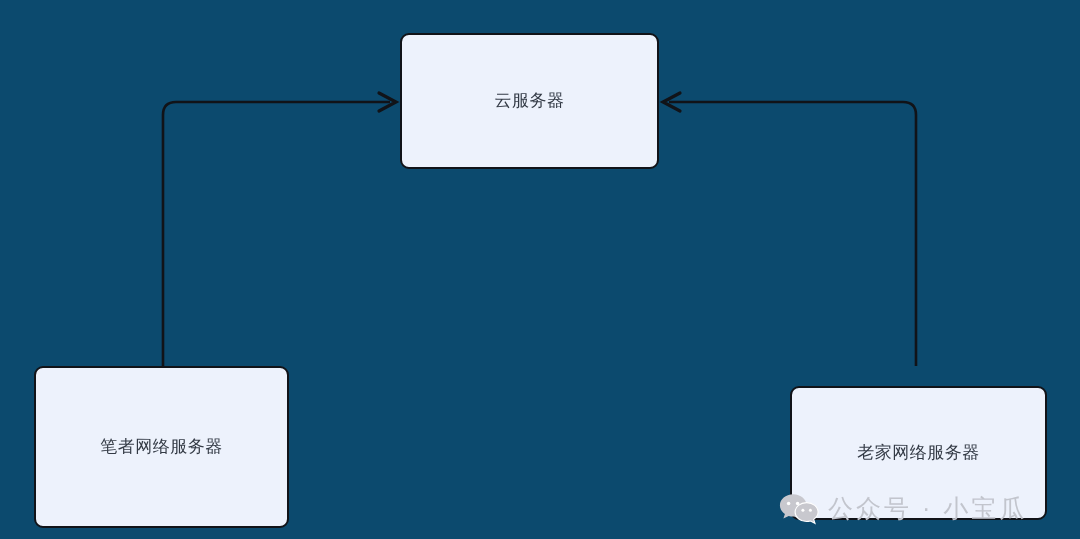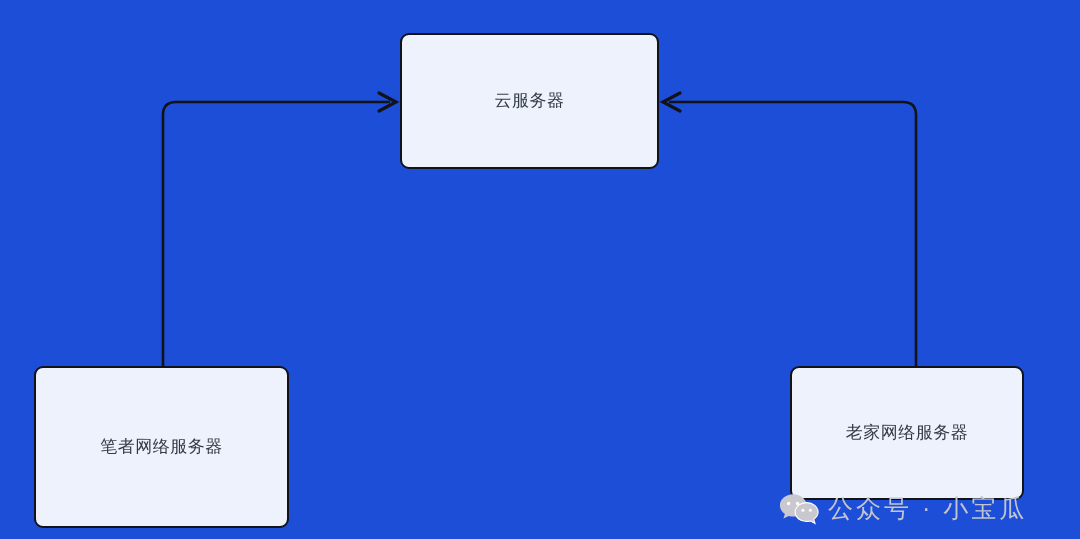--- a/index.html
+++ b/index.html
@@ -7,21 +7,21 @@
     padding: 0;
     background: #ffffff;
   }
   body {
     font-family: "Liberation Sans", "DejaVu Sans", sans-serif;
   }
   #canvas {
     position: relative;
     width: 1080px;
     height: 539px;
-    background: #1d4ed8;
+    background: #0c4a6e;
     overflow: hidden;
   }
   .edge-layer {
     position: absolute;
     left: 0;
     top: 0;
     width: 1080px;
     height: 539px;
     pointer-events: none;
   }
@@ -51,22 +51,22 @@
     height: 136px;
   }
   #node-author {
     left: 34px;
     top: 366px;
     width: 255px;
     height: 162px;
   }
   #node-home {
     left: 790px;
-    top: 366px;
-    width: 234px;
+    top: 386px;
+    width: 257px;
     height: 134px;
   }
   .watermark {
     position: absolute;
     left: 779px;
     top: 492px;
     display: flex;
     align-items: flex-start;
     gap: 9px;
     opacity: 1;

